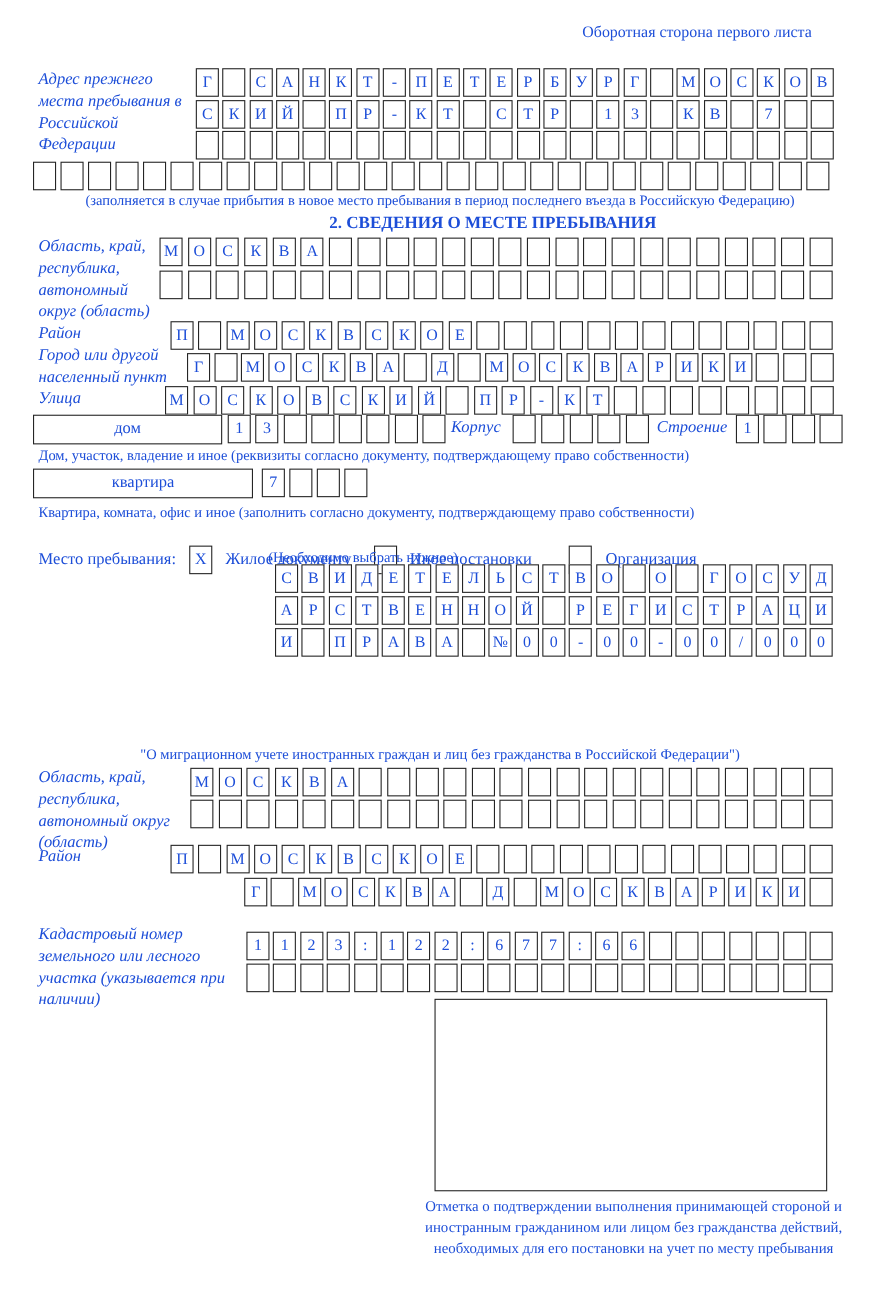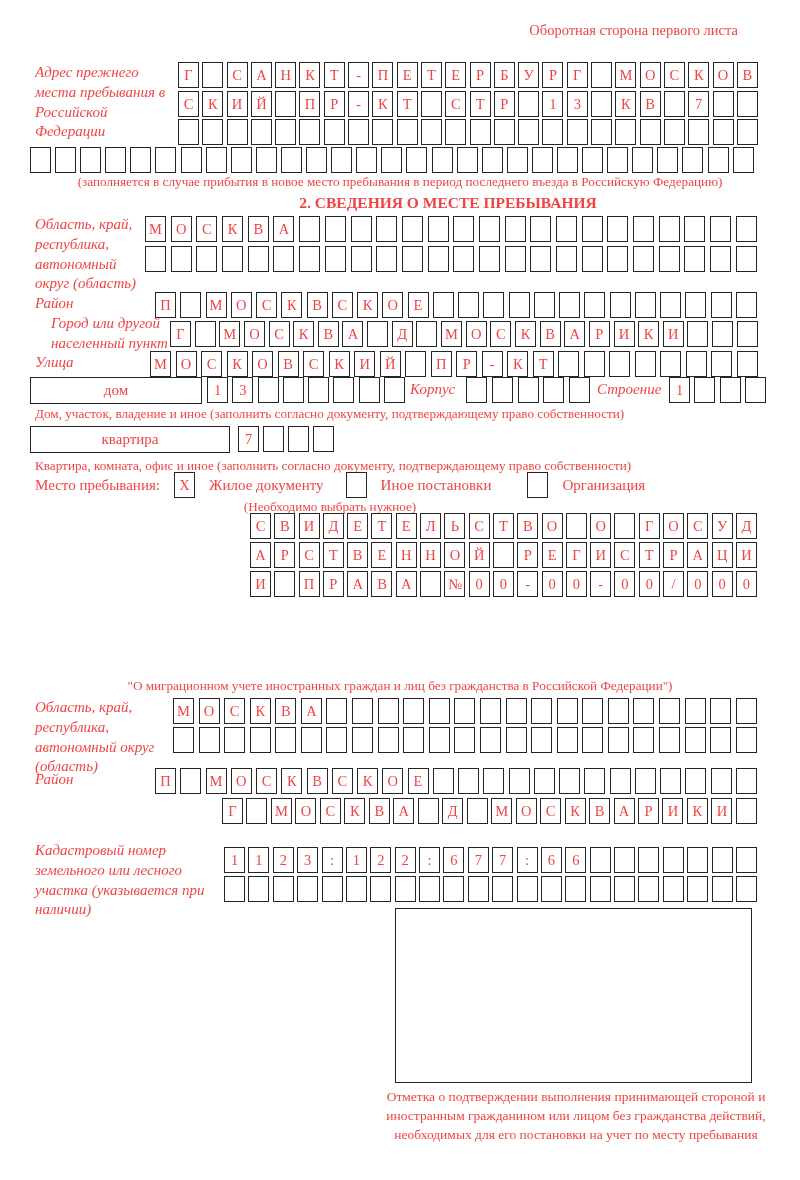--- a/index.html
+++ b/index.html
@@ -1,18 +1,18 @@
 <!DOCTYPE html>
 <html><head>
 <meta charset="utf-8">
 <style>
   html,body { margin:0; padding:0; background:#ffffff; }
   .page {
     position:relative; width:800px; height:1148px; background:#fff;
-    font-family:"Liberation Serif","DejaVu Serif",serif; color:#ef4444;
+    font-family:"Liberation Serif","DejaVu Serif",serif; color:#1d4ed8;
     overflow:hidden;
   }
   .label { position:absolute; font-size:15px; line-height:1.32;font-style:italic; }
   .cap { position:absolute; font-size:13.2px; line-height:1.4; }
   .hdr { position:absolute; left:0; width:800px; text-align:center; font-weight:bold; font-size:15.5px;padding-left:48px; }
   .boxrow { position:absolute; display:flex; justify-content:space-between; height:27px; }
   .cbox {
     flex:0 0 21px; width:21px; height:26px; box-sizing:border-box;
     border:1.6px solid #252525; display:flex; align-items:center; justify-content:center;
     font-size:14.5px; background:#fff;
@@ -222,21 +222,21 @@
       <span class="cbox"></span>
       <span class="cbox"></span>
       <span class="cbox"></span>
       <span class="cbox"></span>
       <span class="cbox"></span>
       <span class="cbox"></span>
       <span class="cbox"></span>
       <span class="cbox"></span>
     </div>
 
-  <div class="label" style="left:35px; top:314px; width:140px;margin-left:16px;">Город или другой населенный пункт</div>
+  <div class="label" style="left:35px; top:314px; width:140px;">Город или другой населенный пункт</div>
   <div class="boxrow" style="left:170px; top:321px; width:588px;">
       <span class="cbox">Г</span>
       <span class="cbox"></span>
       <span class="cbox">М</span>
       <span class="cbox">О</span>
       <span class="cbox">С</span>
       <span class="cbox">К</span>
       <span class="cbox">В</span>
       <span class="cbox">А</span>
       <span class="cbox"></span>
@@ -304,32 +304,32 @@
       <span class="cbox"></span>
       <span class="cbox"></span>
     </div>
   <div class="label" style="left:597px; top:380px;">Строение</div>
   <div class="boxrow" style="left:669px; top:377px; width:97px;">
       <span class="cbox">1</span>
       <span class="cbox"></span>
       <span class="cbox"></span>
       <span class="cbox"></span>
     </div>
-  <div class="cap" style="left:35px; top:405px; width:740px;">Дом, участок, владение и иное (заполнить согласно документу, подтверждающему право собственности)</div>
+  <div class="cap" style="left:35px; top:405px; width:740px;">Дом, участок, владение и иное (реквизиты согласно документу, подтверждающему право собственности)</div>
 
   <div class="wbox" style="left:30px; top:426px; width:200px;">квартира</div>
   <div class="boxrow" style="left:238px; top:426px; width:96px;">
       <span class="cbox">7</span>
       <span class="cbox"></span>
       <span class="cbox"></span>
       <span class="cbox"></span>
     </div>
   <div class="cap" style="left:35px; top:457px; width:740px;">Квартира, комната, офис и иное (заполнить согласно документу, подтверждающему право собственности)</div>
 
-  <div class="stayrow" style="left:35px; top:472px;">
+  <div class="stayrow" style="left:35px; top:496px;gap:12px;">
     <span>Место пребывания:</span>
     <span class="boxrow" style="position:static; width:21px;">
         <span class="cbox">X</span>
       </span>
     <span>Жилое документу</span>
     <span class="boxrow" style="position:static; width:21px; margin-left:8px;">
         <span class="cbox"></span>
       </span>
     <span>Иное постановки</span>
     <span class="boxrow" style="position:static; width:21px; margin-left:22px;">

